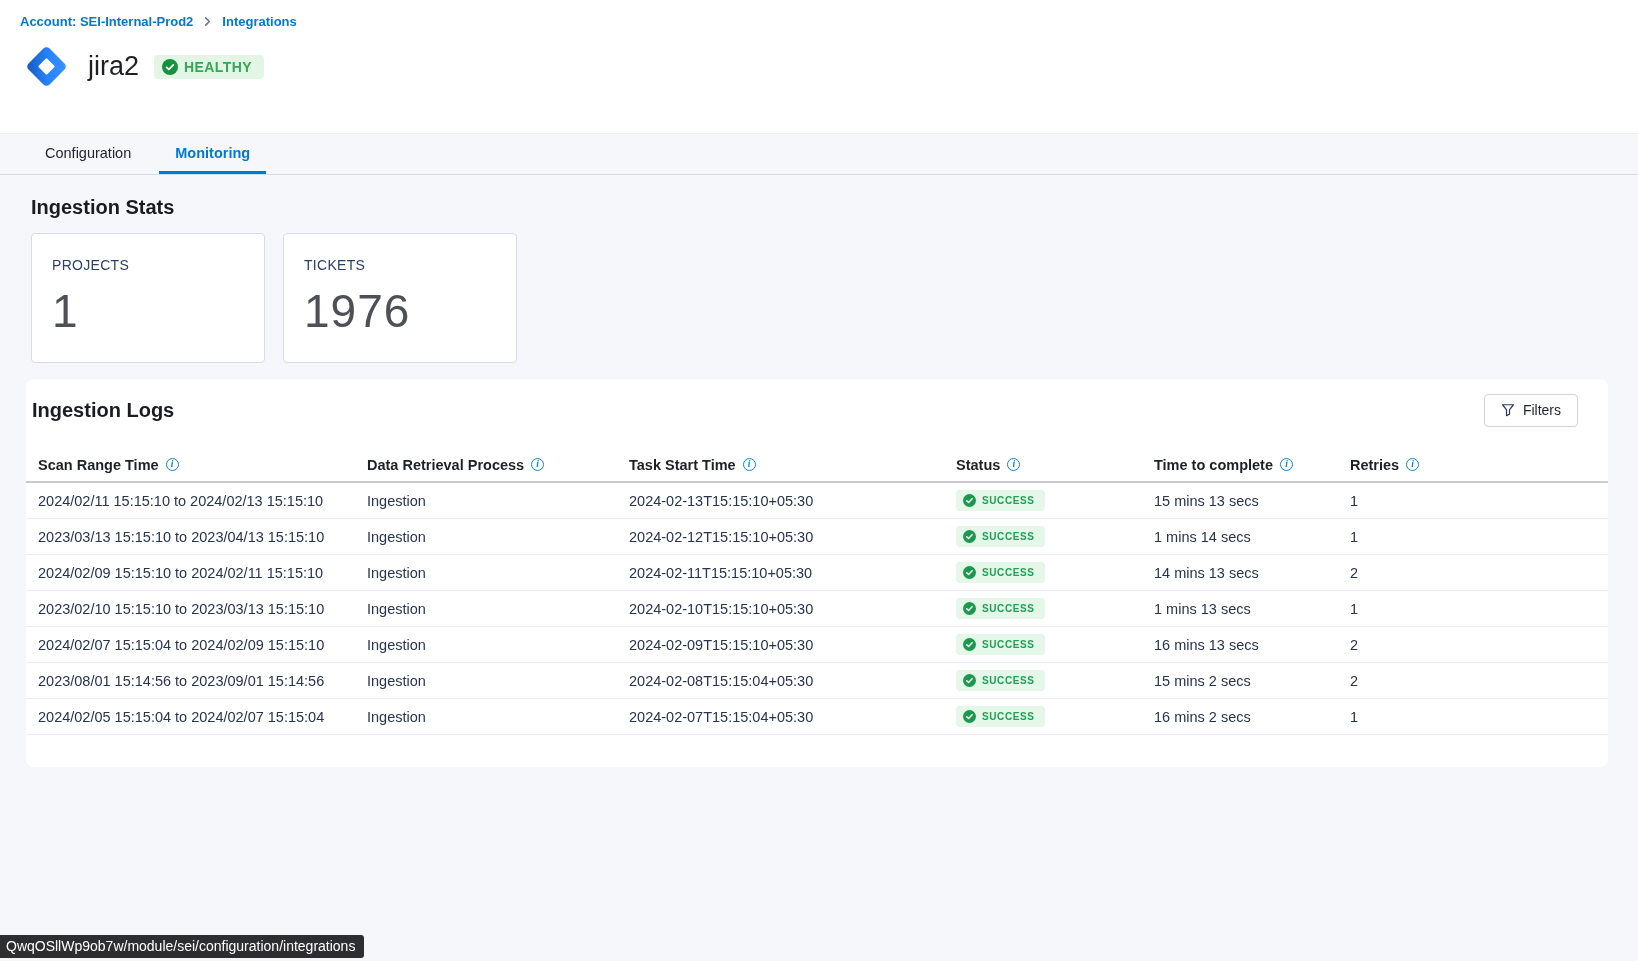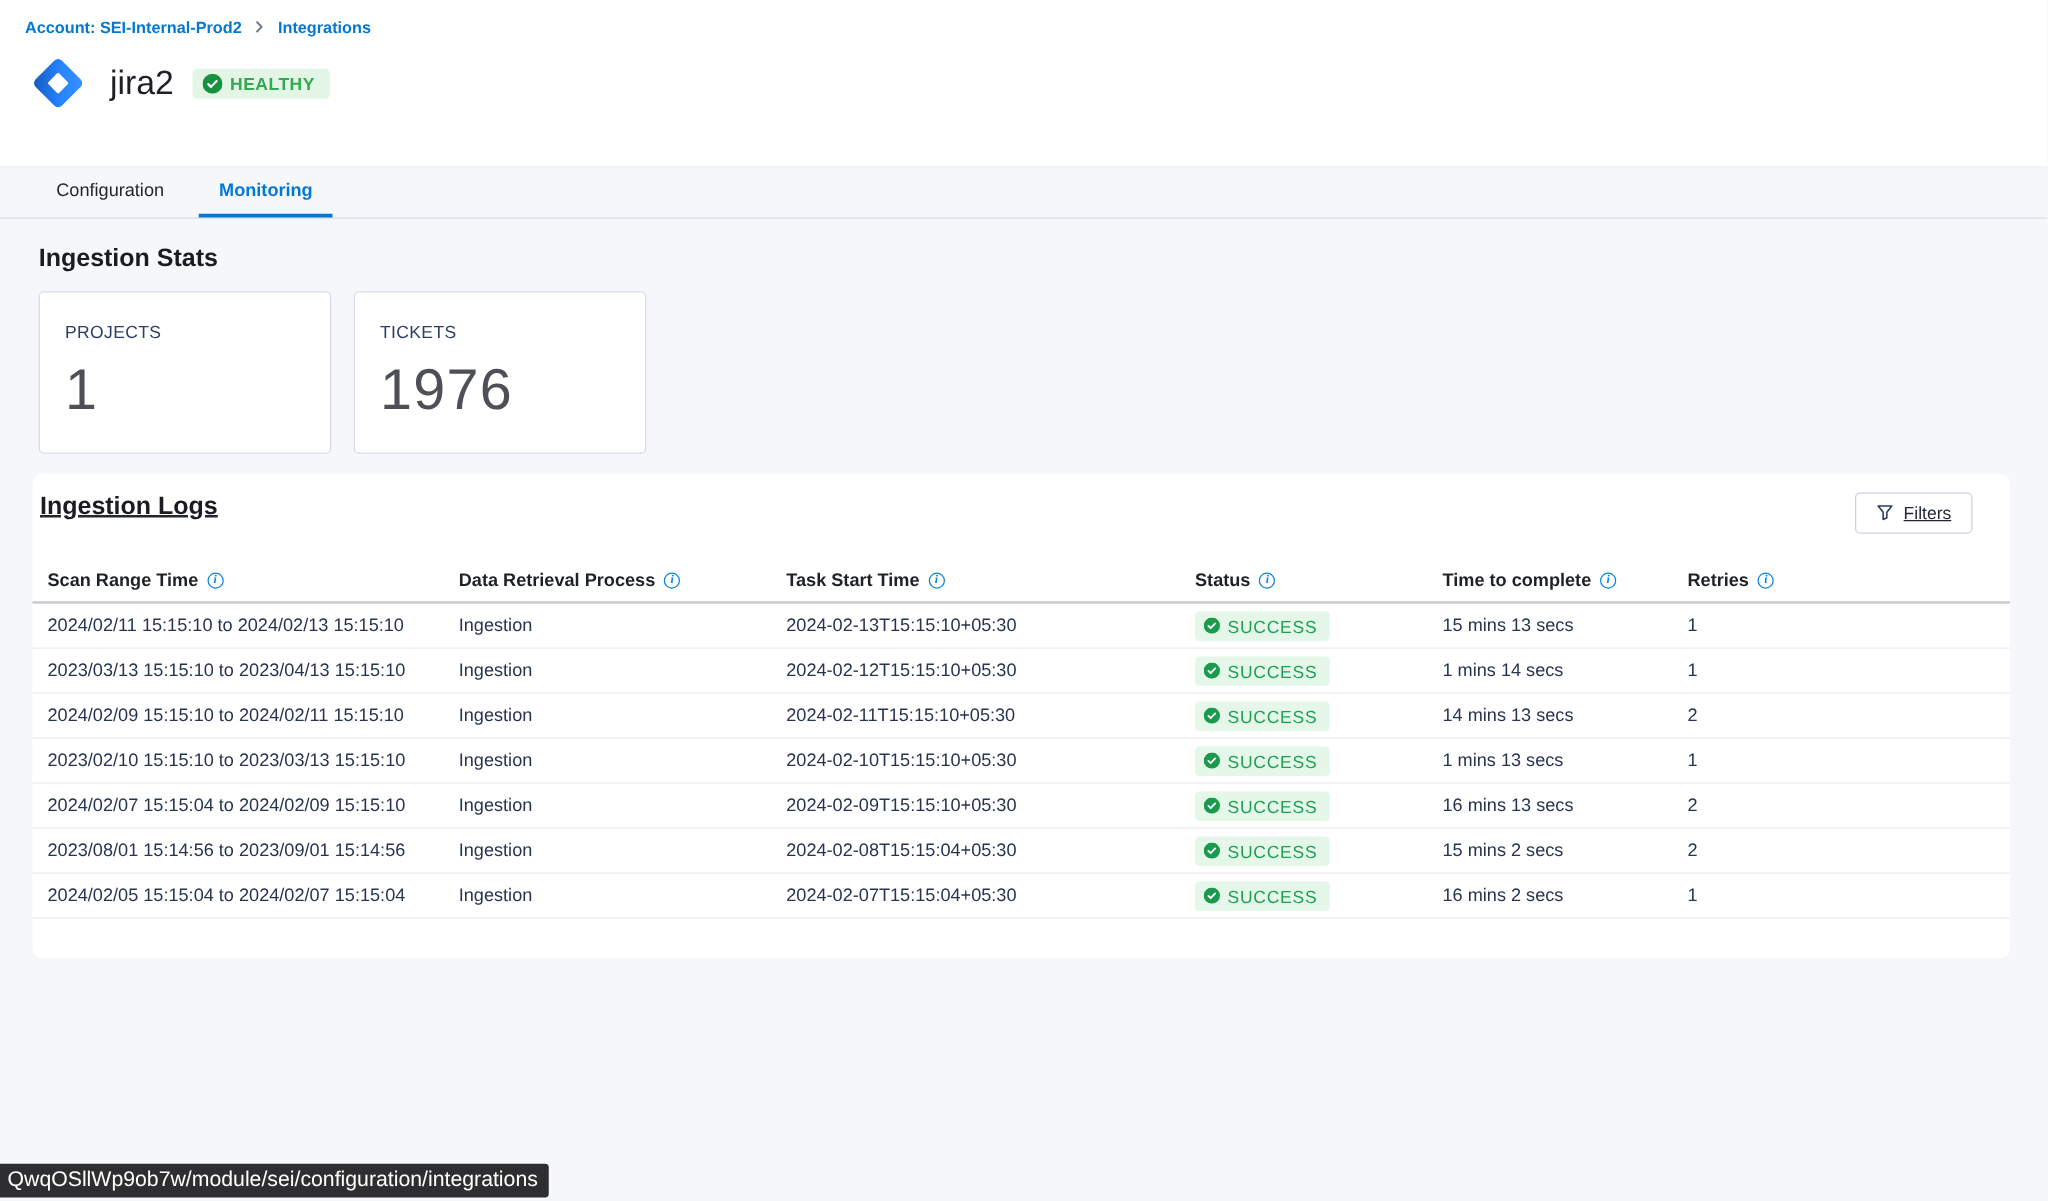--- a/index.html
+++ b/index.html
@@ -22,36 +22,36 @@
   .tab { padding:11px 16px 13px; font-size:14.5px; color:#22272f; cursor:pointer; }
   .tab.active { color:#0278d5; font-weight:700; padding-bottom:10px; border-bottom:3px solid #0278d5;text-align:center; }
   
   .section-title { font-size:20px; font-weight:700; color:#1b1c21; margin:21px 0 0 31px; }
   .stats-row { display:flex; gap:18px; margin:14px 0 0 31px; }
   .stat-card { width:234px; height:130px; background:#fff; border:1px solid #d9dbe7; border-radius:4px; padding:23px 0 0 20px; }
   .stat-label { font-size:14px; color:#2c3e63; letter-spacing:.3px; }
   .stat-value { font-size:46px; color:#4e5058; margin-top:11px; letter-spacing:1px; }
   
   .logs-card { margin:16px 30px 0 26px; background:#fff; border-radius:8px; padding:15px 0 32px 0; }
-  .logs-card-header { display:flex; justify-content:space-between; align-items:flex-start; padding:0 30px 0 6px;text-decoration:underline; }
+  .logs-card-header { display:flex; justify-content:space-between; align-items:center; padding:0 30px 0 6px; }
   .logs-title { font-size:20px; font-weight:700; color:#1b1c21; }
   .filters-btn { display:inline-flex; align-items:center; gap:8px; background:#fff; border:1px solid #cfd1dc; border-radius:4px; padding:7px 16px 8px; font-size:14px; color:#22283a; cursor:pointer; font-family:inherit; }
   .logs-grid { display:grid; grid-template-columns:329px 262px 327px 198px 196px 1fr; align-items:center; padding-left:12px; }
   .logs-head { margin-top:21px; height:35px; border-bottom:2px solid #c9cad4; }
   .th { display:flex; align-items:center; gap:7px; font-weight:700; font-size:14.5px; color:#1e2126; }
   .info-icon { width:13px; height:13px; min-width:13px; border:1px solid #0a85e2; border-radius:50%; color:#0a85e2;
     font-size:9.5px; line-height:1; display:inline-flex; align-items:center; justify-content:center;
     font-weight:700; font-style:italic; font-family:"Liberation Serif",serif; cursor:pointer; }
   .logs-row { height:36px; border-bottom:1px solid #ebecf2; font-size:14.5px; color:#273450; }
   .cell { white-space:nowrap; overflow:hidden; }
   .success-badge { display:inline-flex; align-items:center; gap:6px; background:#e4f7e9; border-radius:4px; padding:4px 10px 4px 7px; }
   .success-badge .badge-icon { display:inline-flex; }
-  .success-badge .txt { font-size:14px; font-weight:400; color:#1fa055; letter-spacing:.6px; }
-  
-  .status-tooltip { position:absolute; left:0; bottom:3px; background:#2e2e30; color:#fff; font-size:17px; padding:3px 9px 4px 6px; border-radius:0 3px 3px 0; }
+  .success-badge .txt { font-size:10px; font-weight:700; color:#1fa055; letter-spacing:.6px; }
+  
+  .status-tooltip { position:absolute; left:0; bottom:3px; background:#2e2e30; color:#fff; font-size:14px; padding:3px 9px 4px 6px; border-radius:0 3px 3px 0; }
   .icon-wrap { display:inline-flex; align-items:center; }
 </style>
 </head>
 <body>
 
 <div class="app-header">
   <div class="breadcrumb">
     <span class="crumb">Account: SEI-Internal-Prod2</span>
     <span class="icon-wrap">
       <svg width="11" height="11" viewBox="0 0 12 12">

